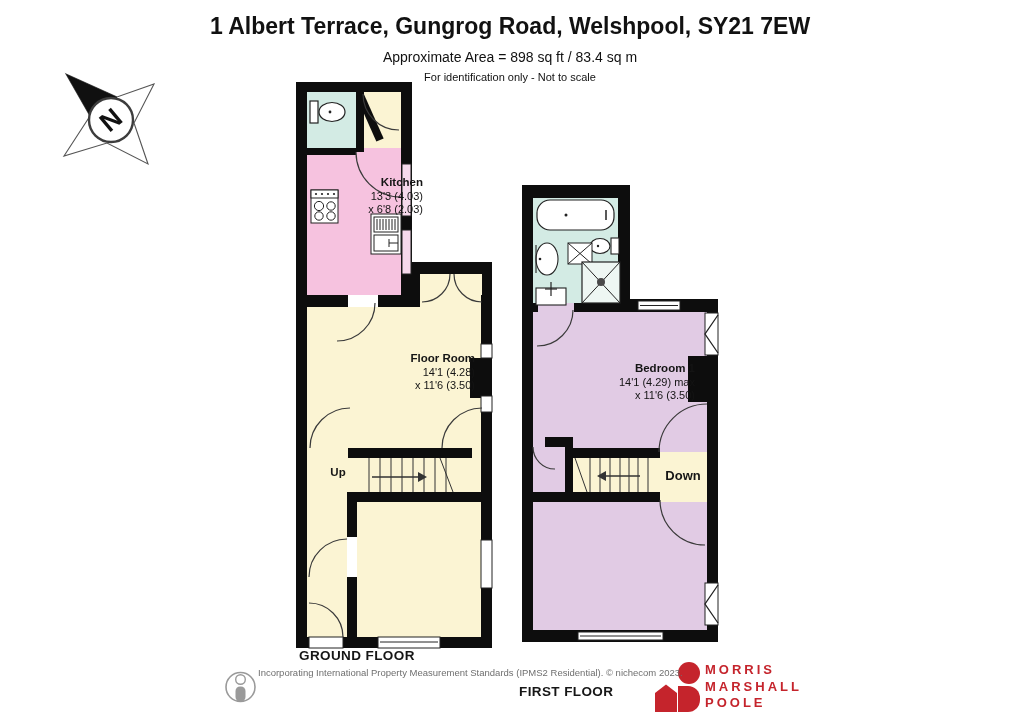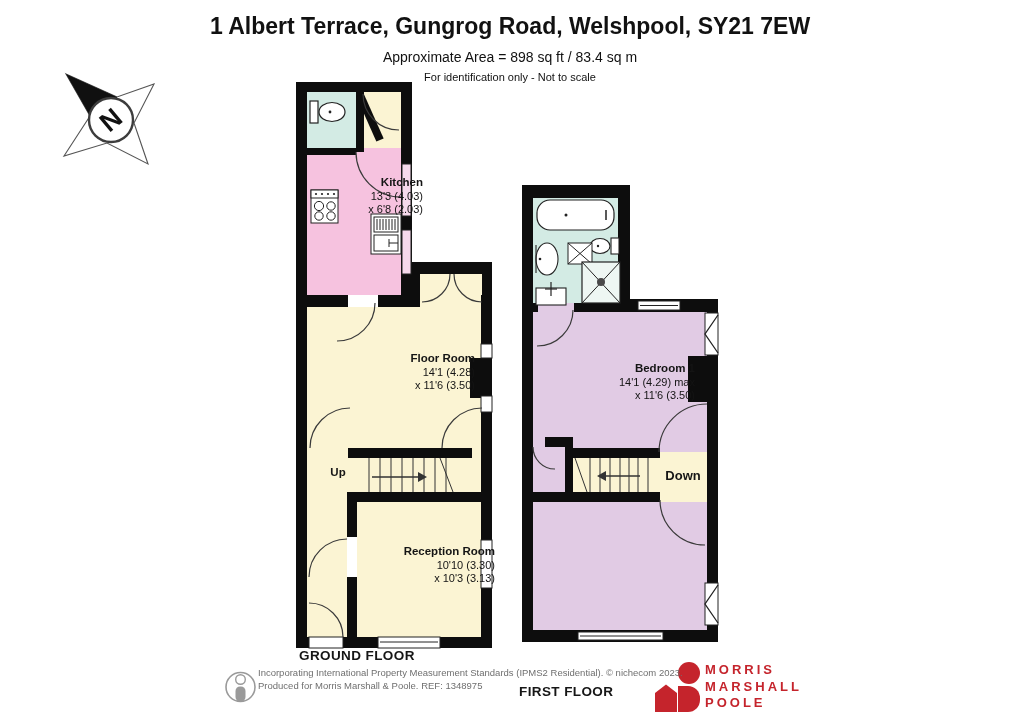--- a/index.html
+++ b/index.html
@@ -245,42 +245,36 @@
   <div>13'3 (4.03)</div>
   <div>x 6'8 (2.03)</div>
 </div>
 
 <div class="roomlbl" style="left:335px;top:352px;width:140px;">
   <div class="rname">Floor Room</div>
   <div>14'1 (4.28)</div>
   <div>x 11'6 (3.50)</div>
 </div>
 
-<div class="roomlbl" style="left:350px;top:545px;width:145px;">
-  <div class="rname">Reception Room</div>
-  <div>10'10 (3.30)</div>
-  <div>x 10'3 (3.13)</div>
-</div>
 
 <div class="roomlbl" style="left:550px;top:362px;width:145px;">
   <div class="rname">Bedroom 1</div>
   <div>14'1 (4.29) max</div>
   <div>x 11'6 (3.50)</div>
 </div>
 
 
 <div class="stairlbl" style="left:325px;top:466px;width:26px;text-align:center;">Up</div>
 <div class="stairlbl" style="left:658px;top:468px;width:50px;text-align:center;font-size:13px;">Down</div>
 
 <div class="floorlbl" style="left:299px;top:648px;">GROUND FLOOR</div>
 <div class="floorlbl" style="left:519px;top:648px;margin-top:36px;">FIRST FLOOR</div>
 
 <div class="footer-text">
   <div>Incorporating International Property Measurement Standards (IPMS2 Residential).  © nichecom 2023.</div>
-  <div>Produced for Morris Marshall &amp; Poole.   REF: 1348975</div>
 </div>
 
 <div class="logo-text">
   <div>MORRIS</div>
   <div>MARSHALL</div>
   <div>POOLE</div>
 </div>
 
 </div>
 

